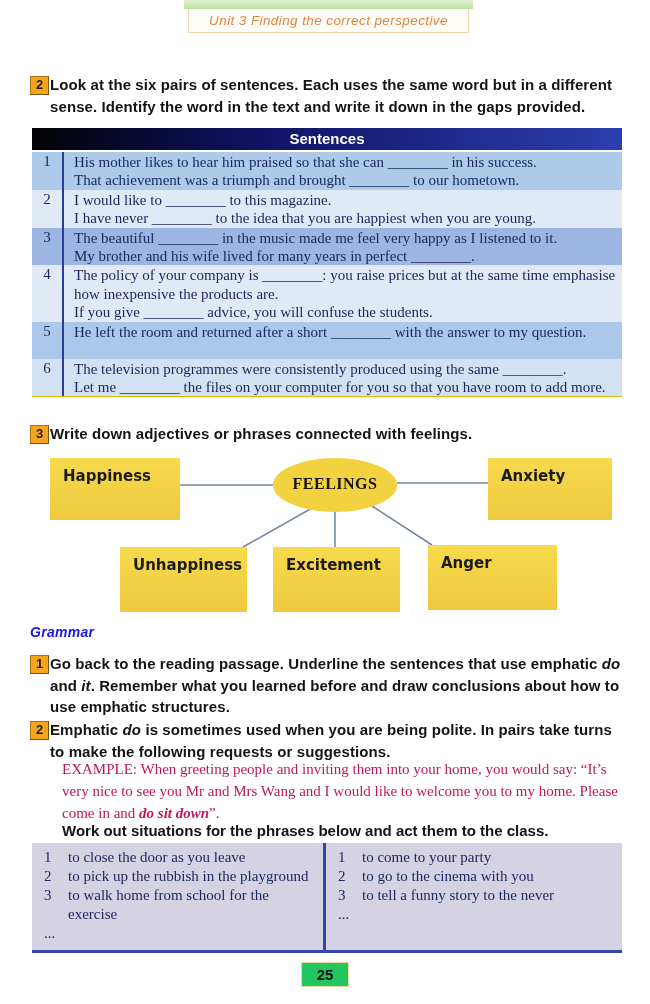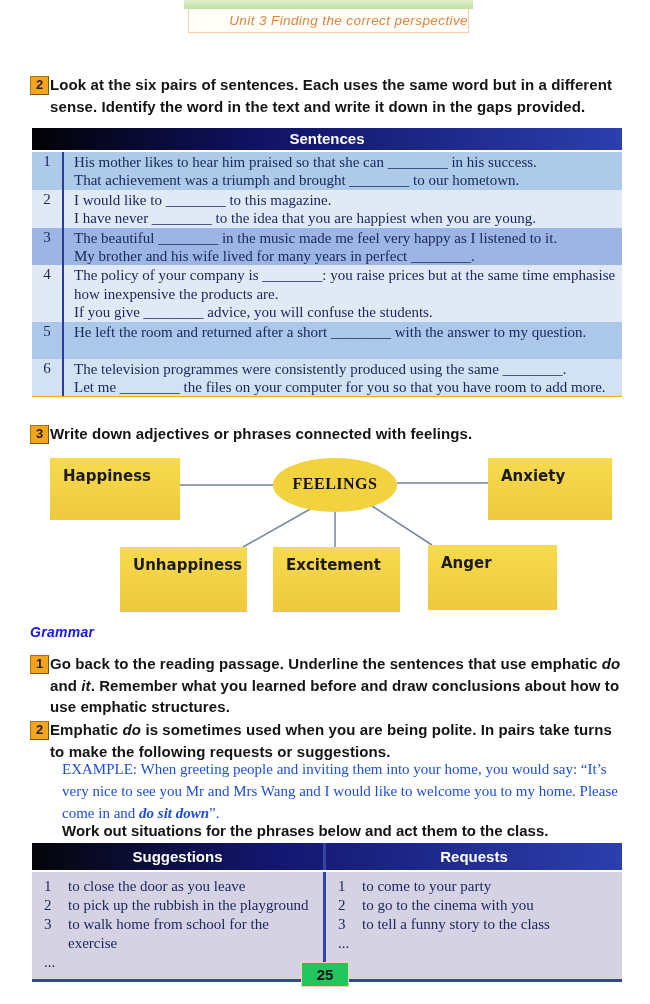--- a/index.html
+++ b/index.html
@@ -3,21 +3,21 @@
 <meta charset="utf-8">
 <style>
   html,body{margin:0;padding:0;background:#ffffff;}
   .page{position:relative;width:650px;height:1004px;background:#ffffff;overflow:hidden;
         font-family:"Liberation Sans","DejaVu Sans",sans-serif;}
 
   
   .green-band{position:absolute;left:184px;top:0;width:289px;height:9px;
               background:linear-gradient(#dff0cc,#bfe0a4);}
   .unit-box{position:absolute;left:188px;top:9px;width:279px;height:23px;background:#fffdf8;
-            border:1px solid #f2d0a8;border-top:none;display:flex;align-items:center;justify-content:flex-end;}
+            border:1px solid #f2d0a8;border-top:none;display:flex;align-items:center;justify-content:center;}
   .unit-title{font-style:italic;font-size:13.5px;color:#e08440;letter-spacing:.4px;white-space:nowrap;}
 
   
   .section{position:absolute;left:30px;width:596px;}
   .badge{position:absolute;left:0;top:2px;width:17px;height:17px;background:#f6a31d;
          border:1px solid #a87410;border-right-color:#7a5208;border-bottom-color:#7a5208;
          color:#222233;font-weight:bold;font-size:13px;text-align:center;line-height:16px;}
   .ins{margin-left:20px;font-weight:bold;font-size:15px;line-height:21.5px;color:#141414;letter-spacing:.1px;}
 
   
@@ -45,21 +45,21 @@
         font-family:"DejaVu Sans",sans-serif;font-weight:bold;font-size:15px;color:#1b1b1b;
         padding:9px 4px 0 13px;box-sizing:border-box;}
   .feelings-label{position:absolute;left:233px;top:25px;width:124px;text-align:center;
         font-family:"Liberation Serif","DejaVu Serif",serif;font-weight:bold;font-size:16px;
         letter-spacing:.5px;color:#141414;}
 
   
   .grammar-head{position:absolute;left:30px;top:624px;font-weight:bold;font-style:italic;
         font-size:14px;color:#1818e0;letter-spacing:.3px;}
   .example{position:absolute;left:62px;top:758px;width:566px;
-        font-family:"Liberation Serif","DejaVu Serif",serif;font-size:15px;line-height:22px;color:#1d4ed8;}
+        font-family:"Liberation Serif","DejaVu Serif",serif;font-size:15px;line-height:22px;color:#be185d;}
   .example i{font-weight:bold;}
   .workout{position:absolute;left:62px;top:822px;font-weight:bold;font-size:15px;color:#141414;}
 
   
   .table2{position:absolute;left:32px;top:843px;width:590px;border-bottom:3px solid #3346a8;}
   .t2-header{display:flex;height:27px;background:linear-gradient(90deg,#05050a 0%,#13166e 40%,#2c3fae 100%);
              color:#ffffff;font-weight:bold;font-size:15px;line-height:27px;text-align:center;
              border-bottom:2px solid #ffffff;}
   .t2-hcell-l{flex:0 0 291px;}
   .t2-hdiv{flex:0 0 3px;background:#3346a8;}
@@ -171,25 +171,20 @@
   <div class="section" style="top:719px">
     <span class="badge">2</span>
     <div class="ins">Emphatic <i>do</i> is sometimes used when you are being polite. In pairs take turns to make the following requests or suggestions.</div>
   </div>
 
   <div class="example">EXAMPLE: When greeting people and inviting them into your home, you would say: “It’s very nice to see you Mr and Mrs Wang and I would like to welcome you to my home. Please come in and <i>do sit down</i>”.</div>
 
   <div class="workout">Work out situations for the phrases below and act them to the class.</div>
 
   <div class="table2">
-    <div class="t2-header">
-      <div class="t2-hcell-l">Suggestions</div>
-      <div class="t2-hdiv"></div>
-      <div class="t2-hcell-r">Requests</div>
-    </div>
     <div class="t2-body">
       <div class="t2-cell t2-cell-l">
         <div class="li-row">
           <span class="li-n">1</span>
           <span class="li-t">to close the door as you leave</span>
         </div>
         <div class="li-row">
           <span class="li-n">2</span>
           <span class="li-t">to pick up the rubbish in the playground</span>
         </div>
@@ -207,21 +202,21 @@
         <div class="li-row">
           <span class="li-n">1</span>
           <span class="li-t">to come to your party</span>
         </div>
         <div class="li-row">
           <span class="li-n">2</span>
           <span class="li-t">to go to the cinema with you</span>
         </div>
         <div class="li-row">
           <span class="li-n">3</span>
-          <span class="li-t">to tell a funny story to the class</span>
+          <span class="li-t">to tell a funny story to the never</span>
         </div>
         <div class="li-row">
           <span class="li-n">...</span>
           <span class="li-t"></span>
         </div>
       </div>
     </div>
   </div>
 
   <div class="pagenum">25</div>

